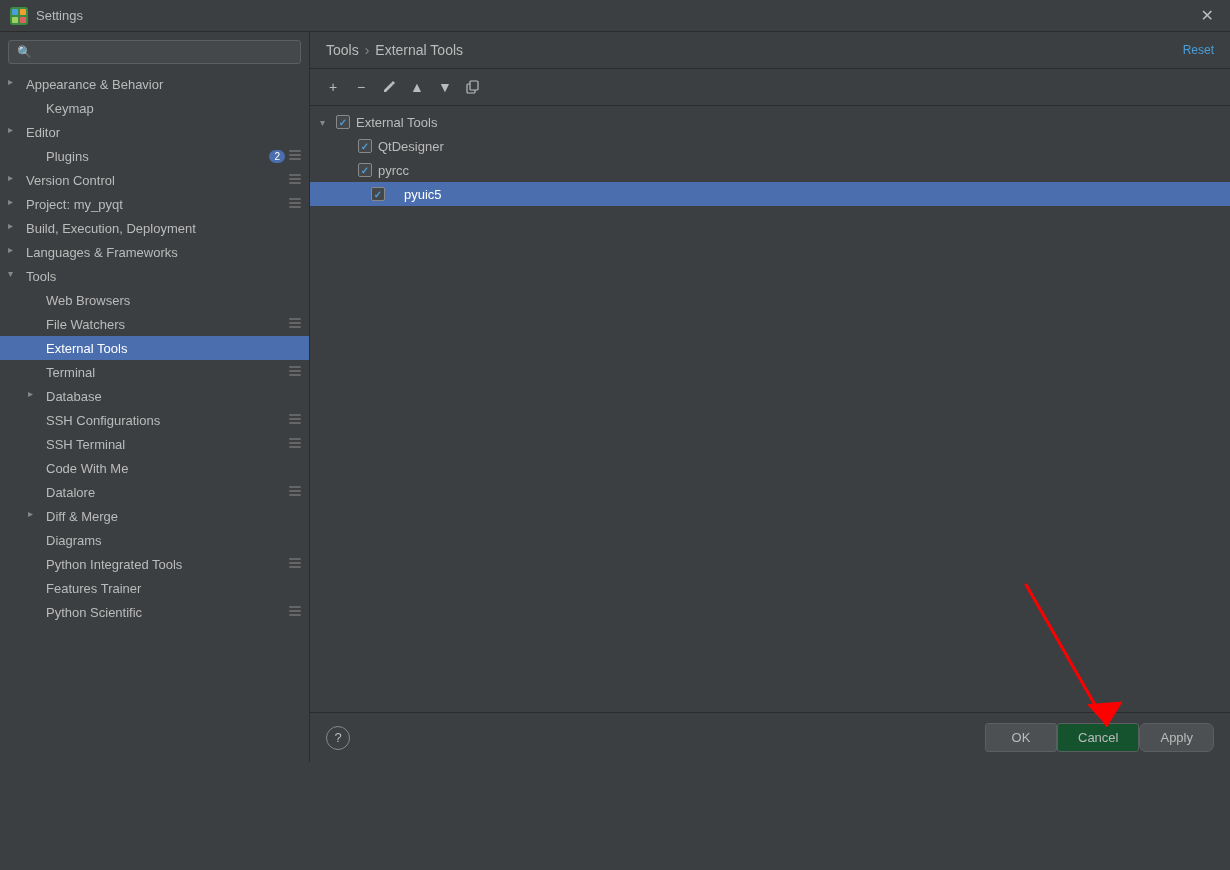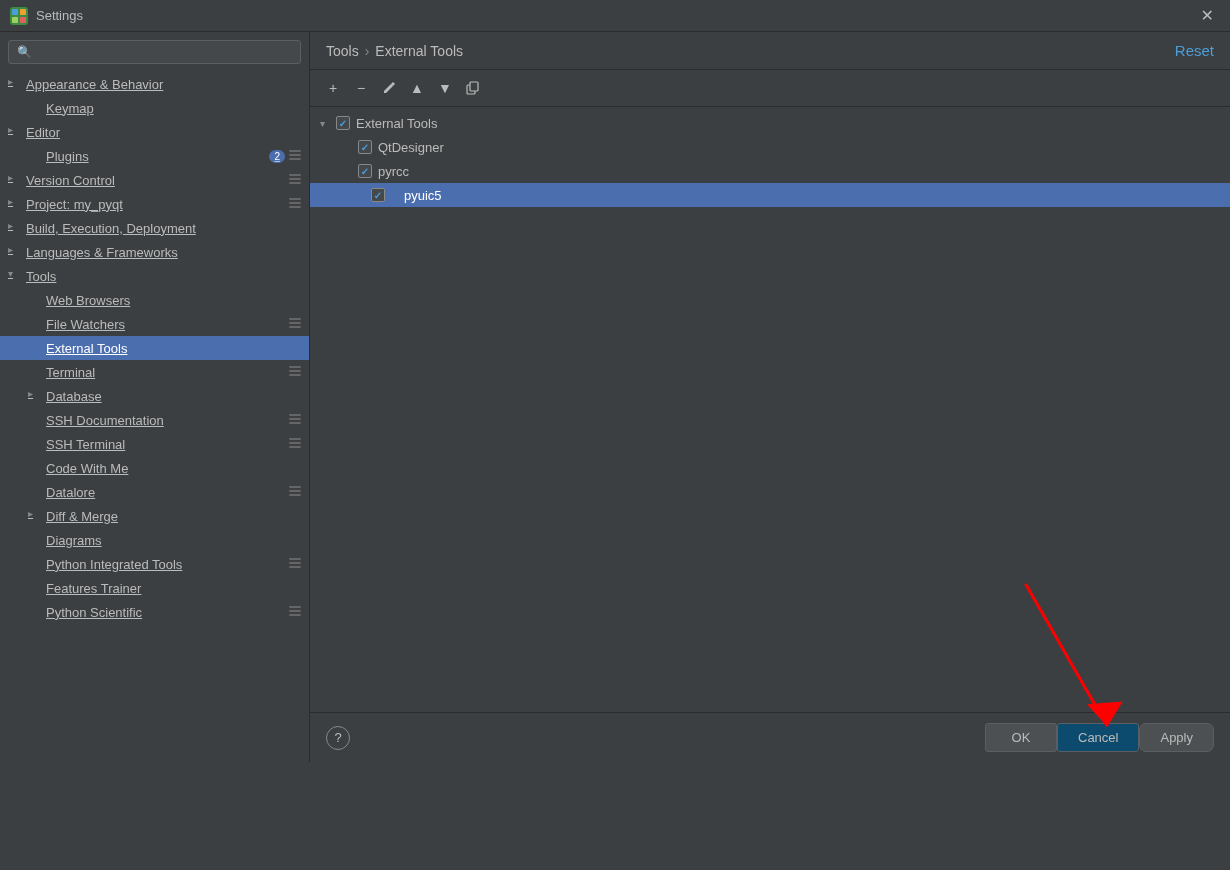--- a/index.html
+++ b/index.html
@@ -111,21 +111,20 @@
 
     .tree-item {
       display: flex;
       align-items: center;
       padding: 3px 8px 3px 8px;
       cursor: pointer;
       white-space: nowrap;
       color: #bbbbbb;
       font-size: 13px;
       min-height: 24px;
-      text-decoration: underline;
     }
 
     .tree-item.selected {
       background: #4b6eaf;
       color: #ffffff;
     }
 
     .tree-item .arrow {
       display: inline-block;
       width: 16px;
@@ -183,21 +182,21 @@
 
     .breadcrumb .sep {
       margin: 0 6px;
       color: #888;
     }
 
     .breadcrumb .reset-link {
       margin-left: auto;
       color: #4a9eda;
       cursor: pointer;
-      font-size: 15px;
+      font-size: 12px;
     }
 
     .toolbar {
       display: flex;
       align-items: center;
       padding: 6px 10px;
       gap: 2px;
       border-bottom: 1px solid #2b2b2b;
       flex-shrink: 0;
     }
@@ -303,21 +302,21 @@
       margin-left: auto;
       display: flex;
     }
 
     .btn {
       padding: 6px 20px;
       border-radius: 3px;
       font-size: 13px;
       cursor: pointer;
       border: 1px solid #5c5f61;
-      background: #0c4a6e;
+      background: #14532d;
       color: #bbbbbb;
       min-width: 72px;
     }
 
     .btn.primary {
       background: #4c5052;
       border-color: #5c5f61;
     }
 
     .btn.apply {
@@ -436,21 +435,21 @@
                 <rect x="0" y="5" width="12" height="2" rx="1" fill="#666"></rect>
                 <rect x="0" y="9" width="12" height="2" rx="1" fill="#666"></rect>
               </svg></span>
           </div>
           <div class="tree-item indent-1">
             <span class="arrow collapsed"></span>
             <span class="item-label">Database</span>
           </div>
           <div class="tree-item indent-1">
             <span class="arrow none"></span>
-            <span class="item-label">SSH Documentation</span>
+            <span class="item-label">SSH Configurations</span>
             <span class="icon-settings" style="margin-left: 4px;"><svg width="12" height="12" viewBox="0 0 12 12">
                 <rect x="0" y="1" width="12" height="2" rx="1" fill="#666"></rect>
                 <rect x="0" y="5" width="12" height="2" rx="1" fill="#666"></rect>
                 <rect x="0" y="9" width="12" height="2" rx="1" fill="#666"></rect>
               </svg></span>
           </div>
           <div class="tree-item indent-1">
             <span class="arrow none"></span>
             <span class="item-label">SSH Terminal</span>
             <span class="icon-settings" style="margin-left: 4px;"><svg width="12" height="12" viewBox="0 0 12 12">

